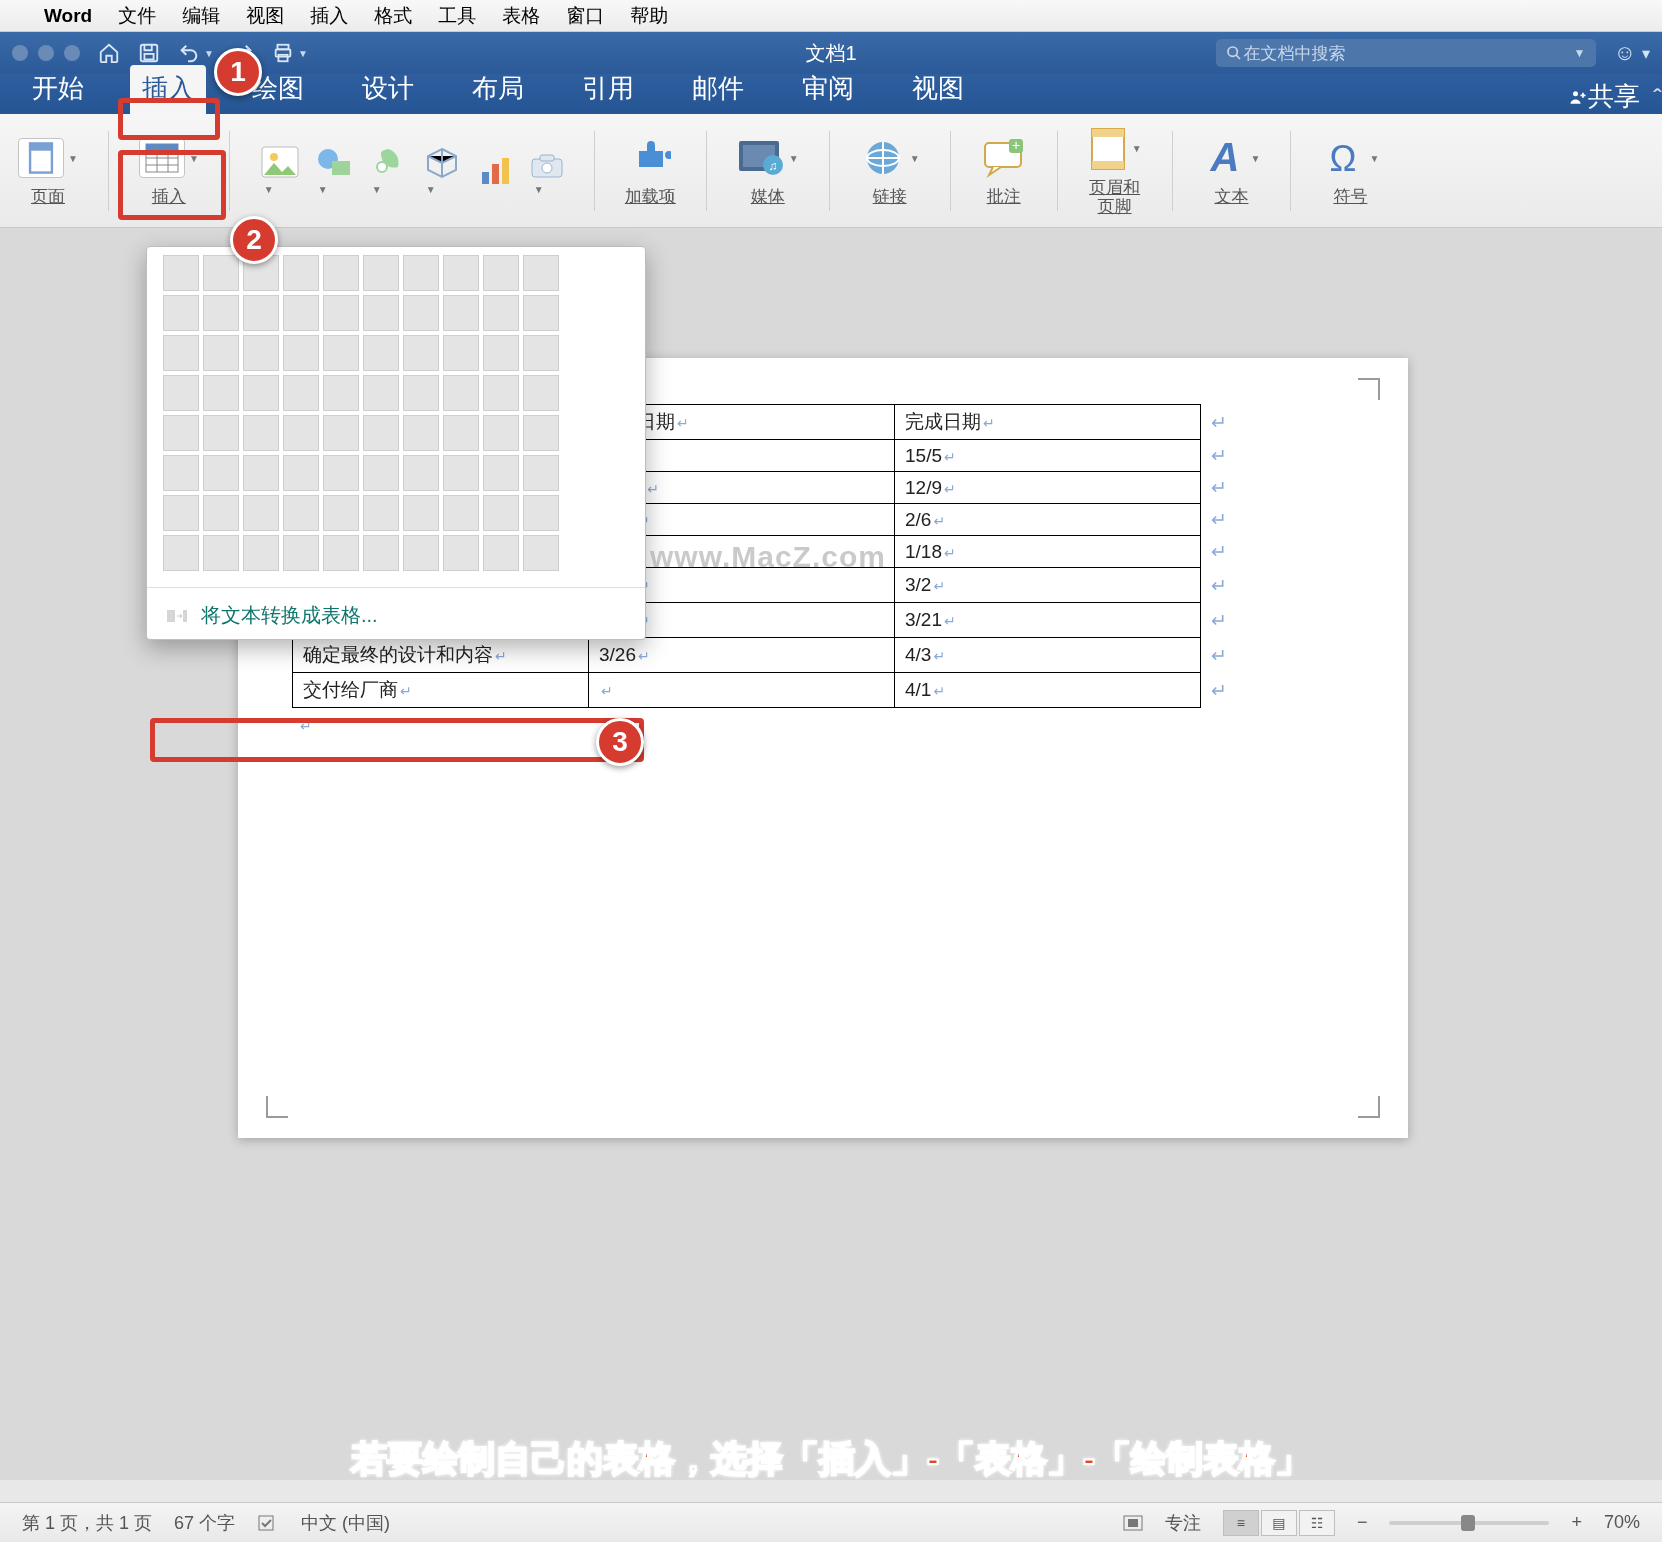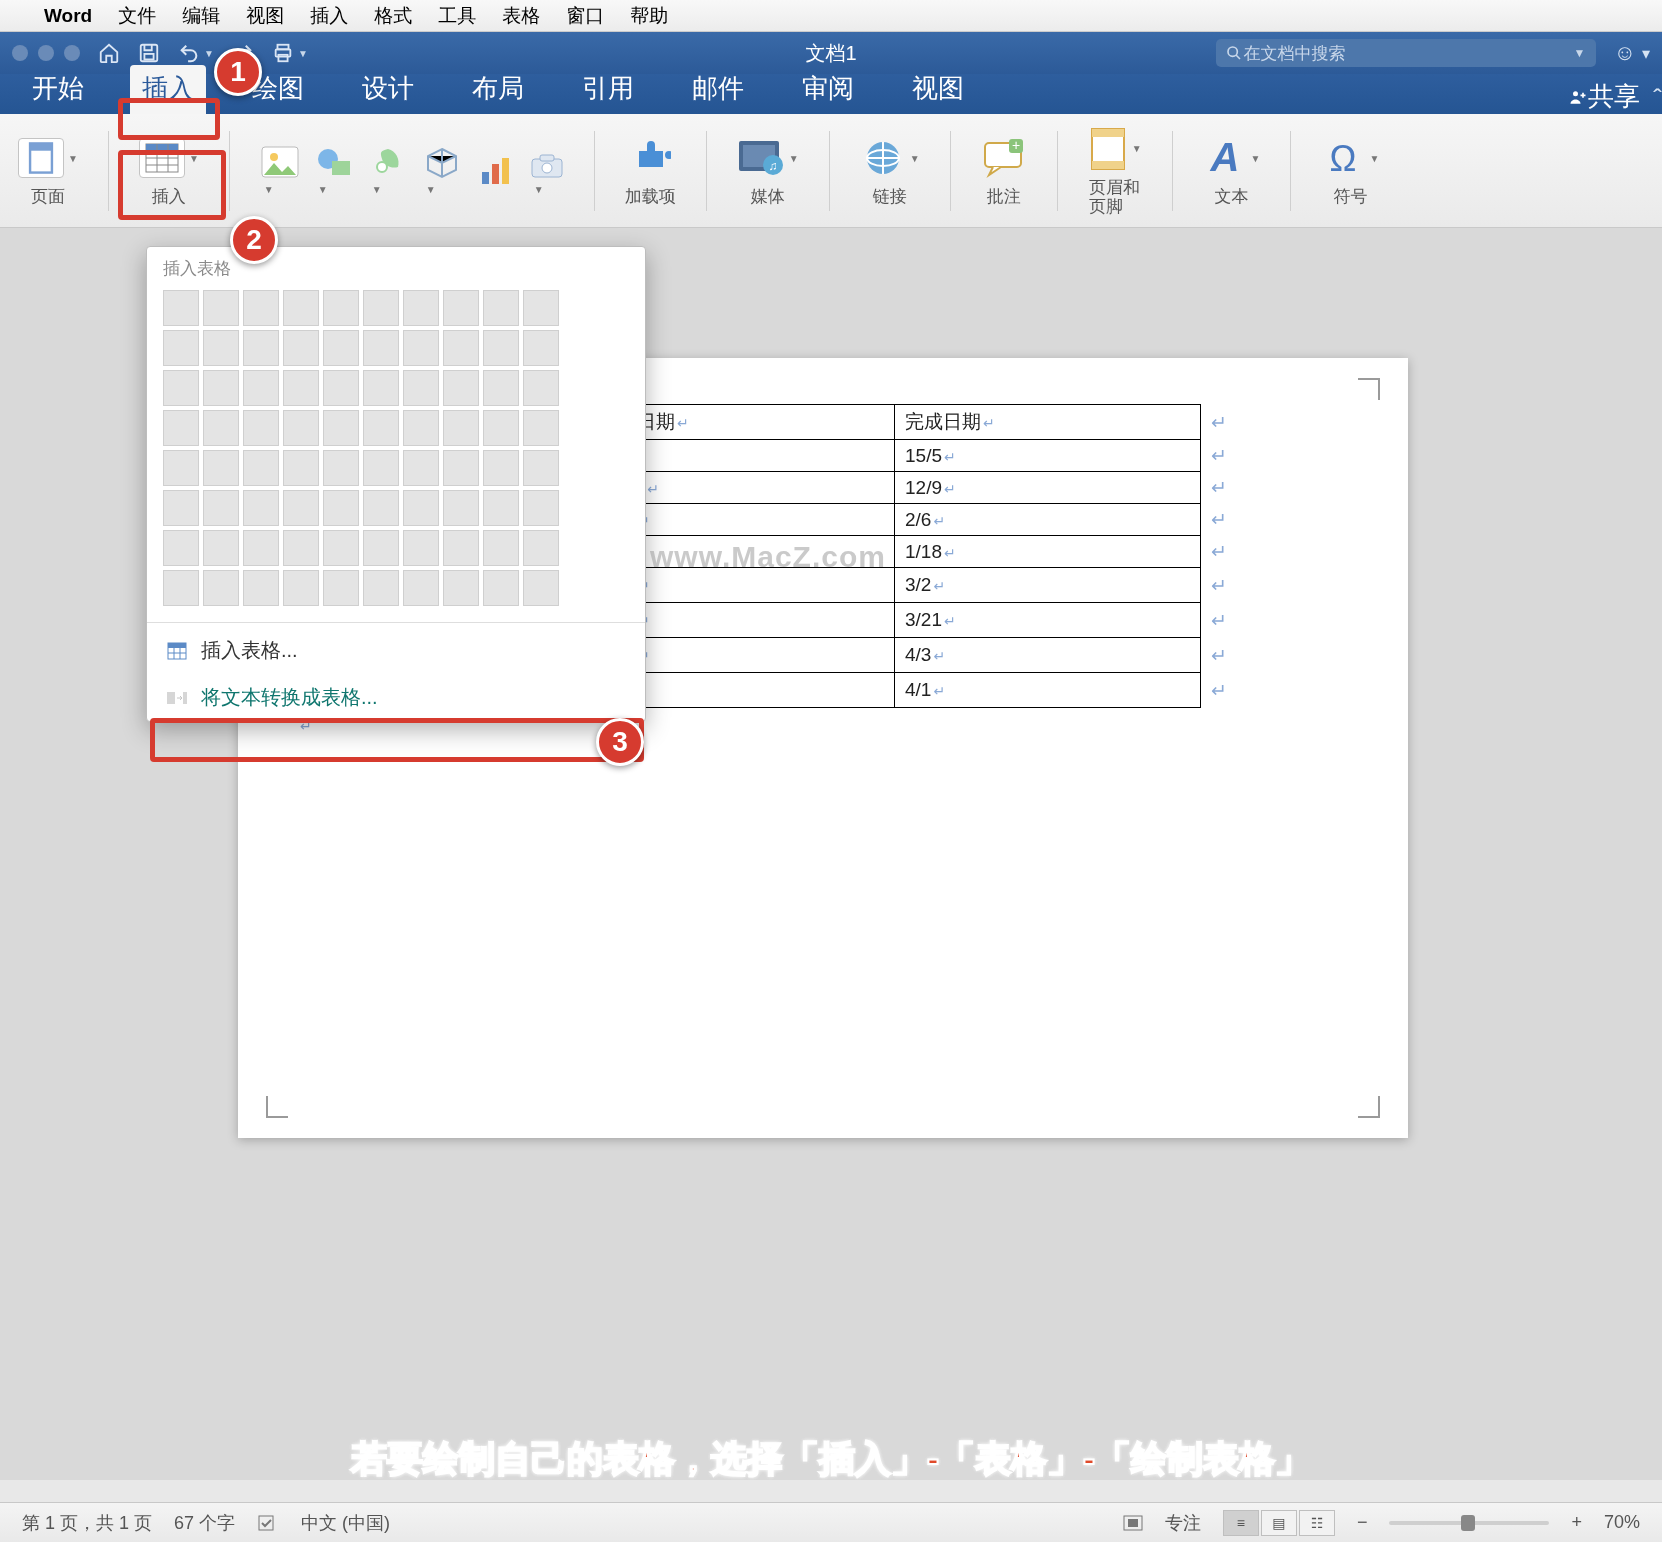--- a/index.html
+++ b/index.html
@@ -23,21 +23,21 @@
 
 .ribbon-tabs { height: 40px; background: linear-gradient(#2e5e9e,#255593); display: flex; align-items: flex-end; padding: 0 20px; color: #fff; font-size: 26px; gap: 34px; position: relative; }
 .ribbon-tab { padding: 6px 12px 8px; cursor: pointer; }
 .ribbon-tab.active { background: #f5f5f5; color: #2b5a9a; border-radius: 4px 4px 0 0; }
 .share-btn { position: absolute; right: 22px; color: #fff; display:flex; align-items:center; }
 
 
 .ribbon { height: 114px; background: linear-gradient(#f6f6f6,#eaeaea); border-bottom: 1px solid #c9c9c9; display: flex; align-items: center; padding: 0 18px; gap: 30px; }
 .rgroup { display: flex; flex-direction: column; align-items: center; gap: 6px; font-size: 17px; color: #555; }
 .rgroup .ic { height: 48px; display: flex; align-items: center; justify-content: center; }
-.rgroup .lbl { line-height: 1.1; }
+.rgroup .lbl { text-align: center; line-height: 1.1; text-decoration: underline; }
 .iconbox { width: 46px; height: 40px; border: 1px solid #c4c4c4; border-radius: 4px; display:flex; align-items:center; justify-content:center; background:#fff; position:relative; }
 .dd { font-size: 10px; color: #777; margin-left:4px; }
 .icon-row { display:flex; gap:14px; align-items:center; }
 
 
 .doc-area { position: absolute; top: 228px; left: 0; right: 0; bottom: 62px; background: #d9d9d9; overflow: hidden; }
 .page { position: absolute; left: 238px; top: 130px; width: 1170px; height: 780px; background: #fff; box-shadow: 0 2px 10px rgba(0,0,0,.25); }
 .doc-table { position:absolute; left: 54px; top: 46px; border-collapse: collapse; font-size: 19px; }
 .doc-table td { border: 1.5px solid #000; padding: 4px 10px; height: 32px; color:#222; position: relative;}
 .doc-table .c1 { width: 296px; }
@@ -377,21 +377,20 @@
             <td class="c3"><span>4/1</span><span class="para-mark">↵</span></td>
             <td class="c4">↵</td>
           </tr>
     </tbody>
       </table>
     <span class="para-mark" style="position:absolute;left:60px;top:360px;">↵</span>
   </div>
 </div>
 
 <div class="table-panel">
-  <div class="panel-title">插入表格</div>
   <div class="grid-picker">
       <div></div>
       <div></div>
       <div></div>
       <div></div>
       <div></div>
       <div></div>
       <div></div>
       <div></div>
       <div></div>
@@ -461,32 +460,20 @@
       <div></div>
       <div></div>
       <div></div>
       <div></div>
       <div></div>
       <div></div>
       <div></div>
       <div></div>
     </div>
   <div class="panel-sep"></div>
-  <div class="panel-item">
-    <span class="mi-icon">
-        <svg width="20" height="18">
-          <rect x="1" y="1" width="18" height="16" fill="#fff" stroke="#5b8ac6"></rect>
-          <rect x="1" y="1" width="18" height="5" fill="#5b8ac6"></rect>
-          <line x1="7" y1="1" x2="7" y2="17" stroke="#5b8ac6"></line>
-          <line x1="13" y1="1" x2="13" y2="17" stroke="#5b8ac6"></line>
-          <line x1="1" y1="11" x2="19" y2="11" stroke="#5b8ac6"></line>
-        </svg>
-      </span>
-    <span>插入表格...</span>
-  </div>
   <div class="panel-item disabled">
     <span class="mi-icon">
         <svg width="22" height="16">
           <rect x="1" y="2" width="8" height="12" fill="#d6d6d6"></rect>
           <path d="M11 8h5m0 0l-2-2m2 2l-2 2" stroke="#c6c6c6"></path>
           <rect x="17" y="2" width="4" height="12" fill="#d6d6d6"></rect>
         </svg>
       </span>
     <span>将文本转换成表格...</span>
   </div>

